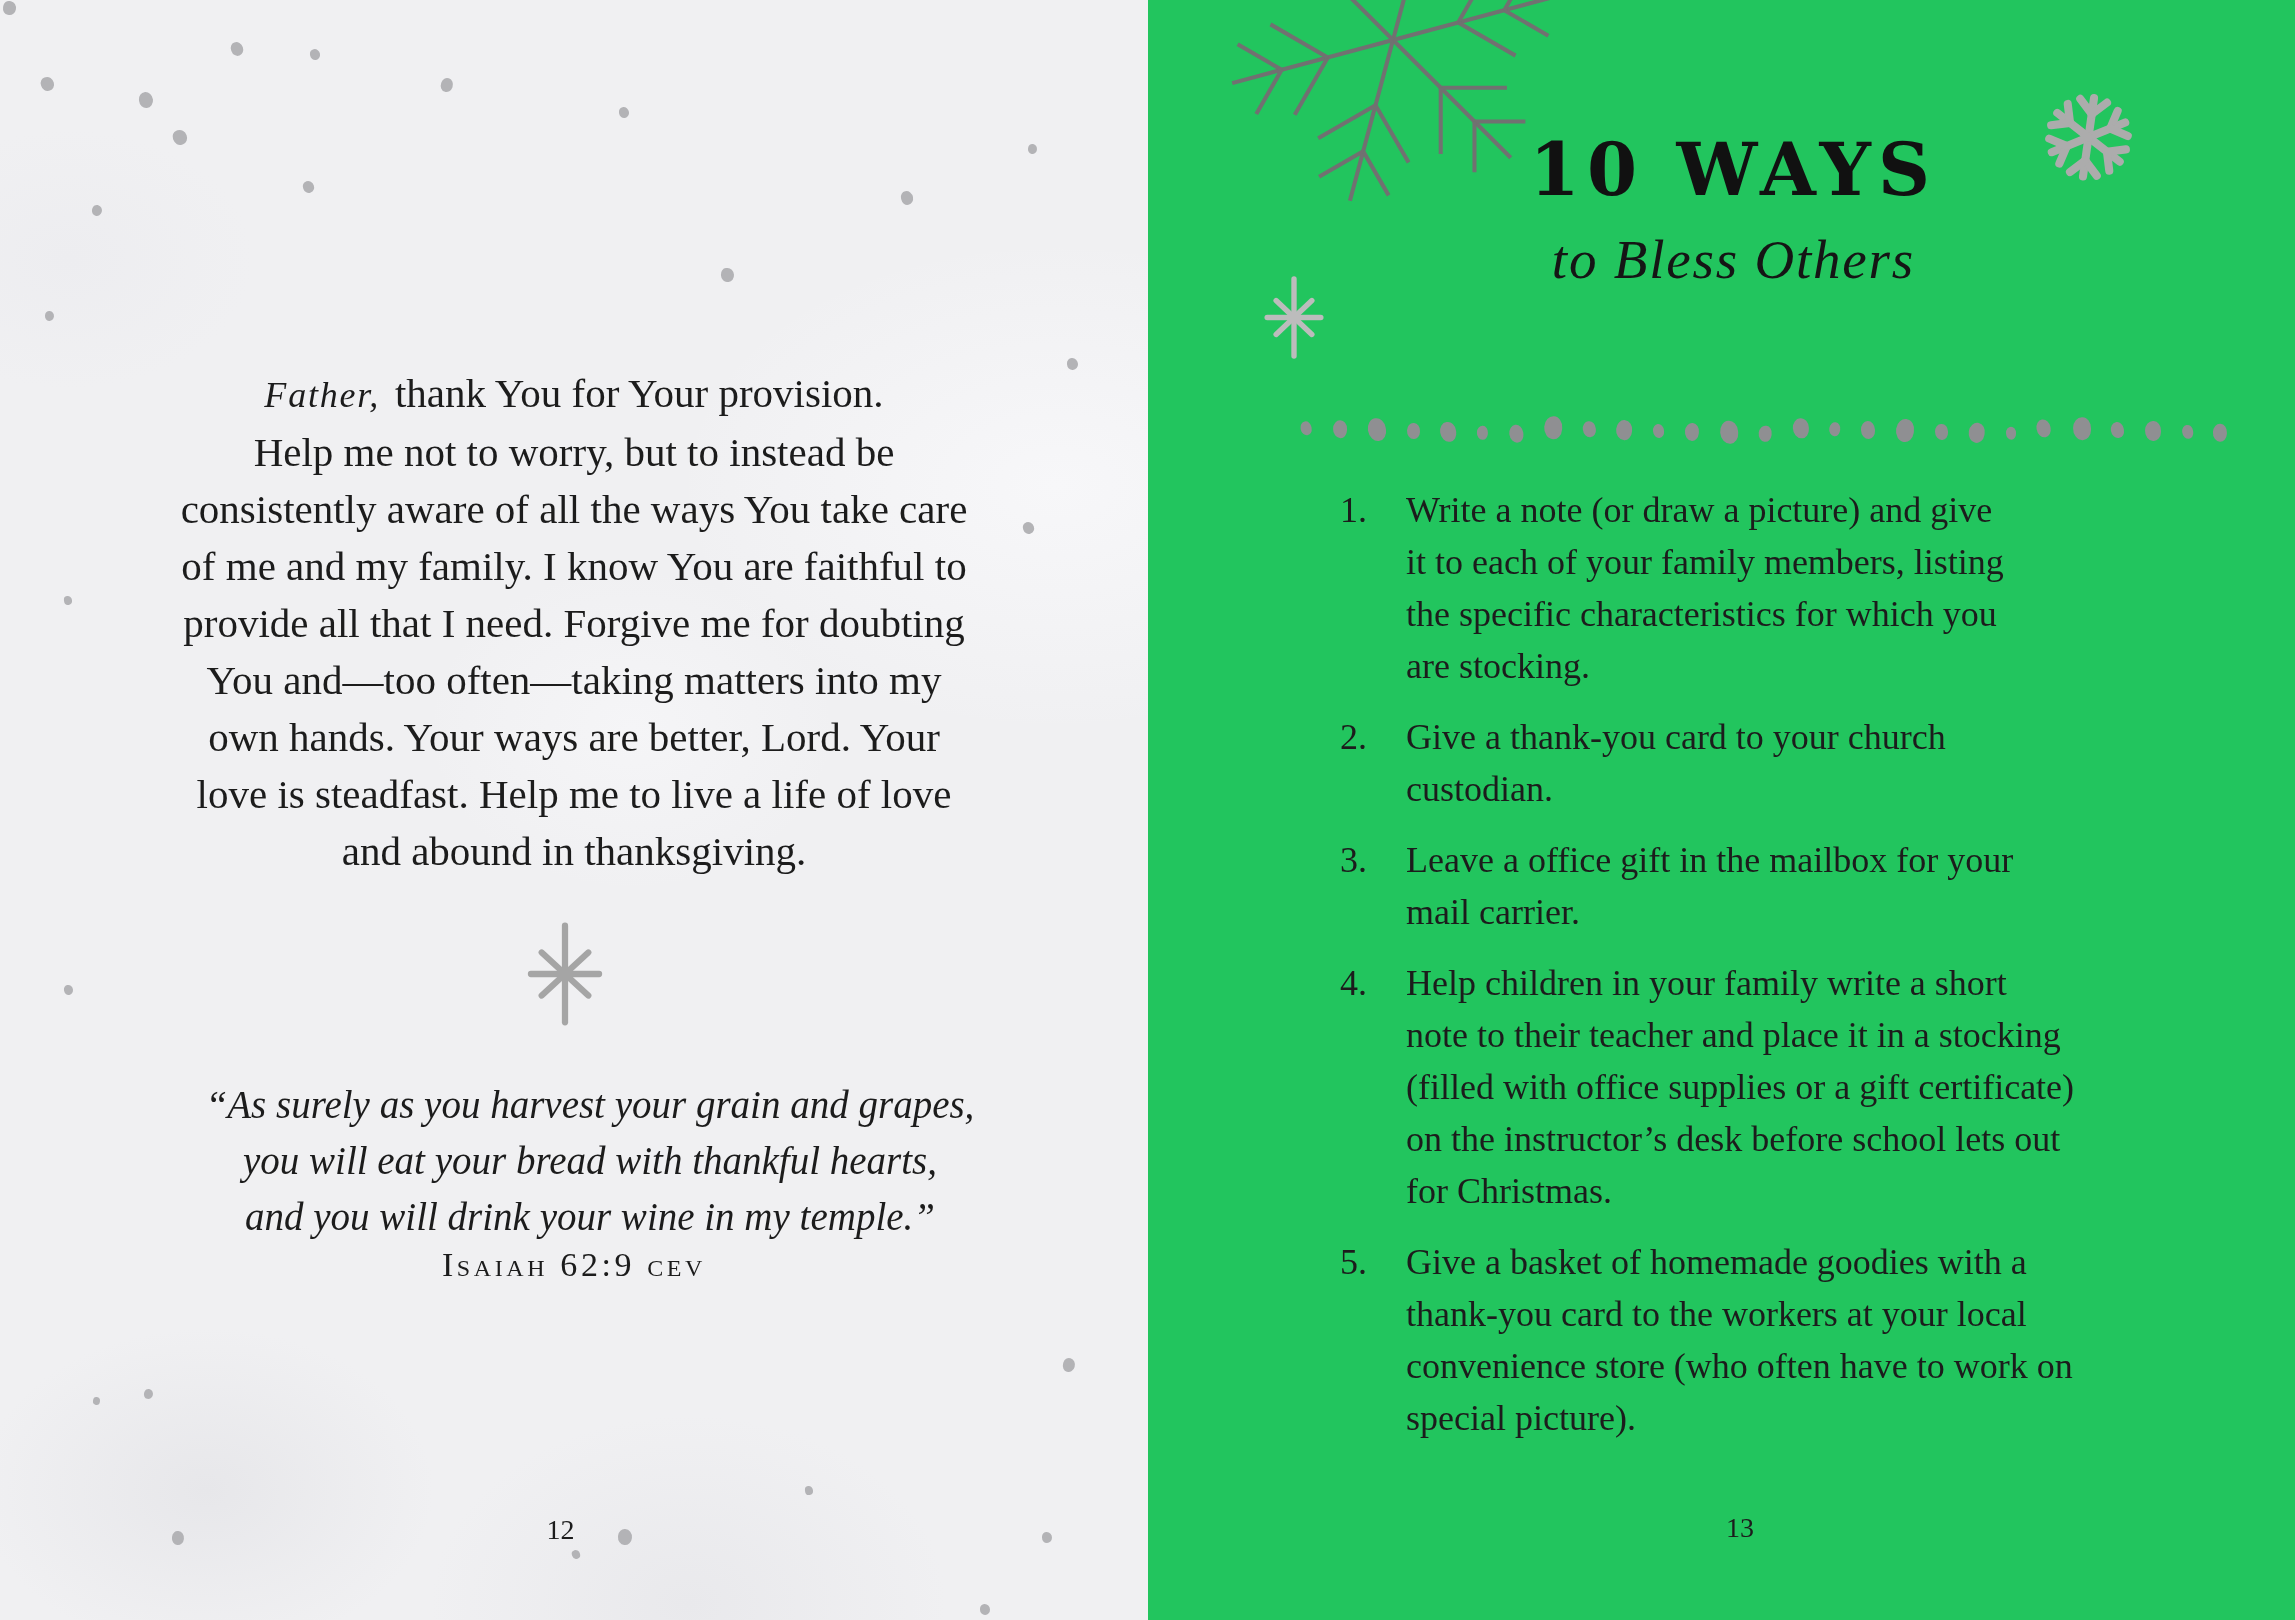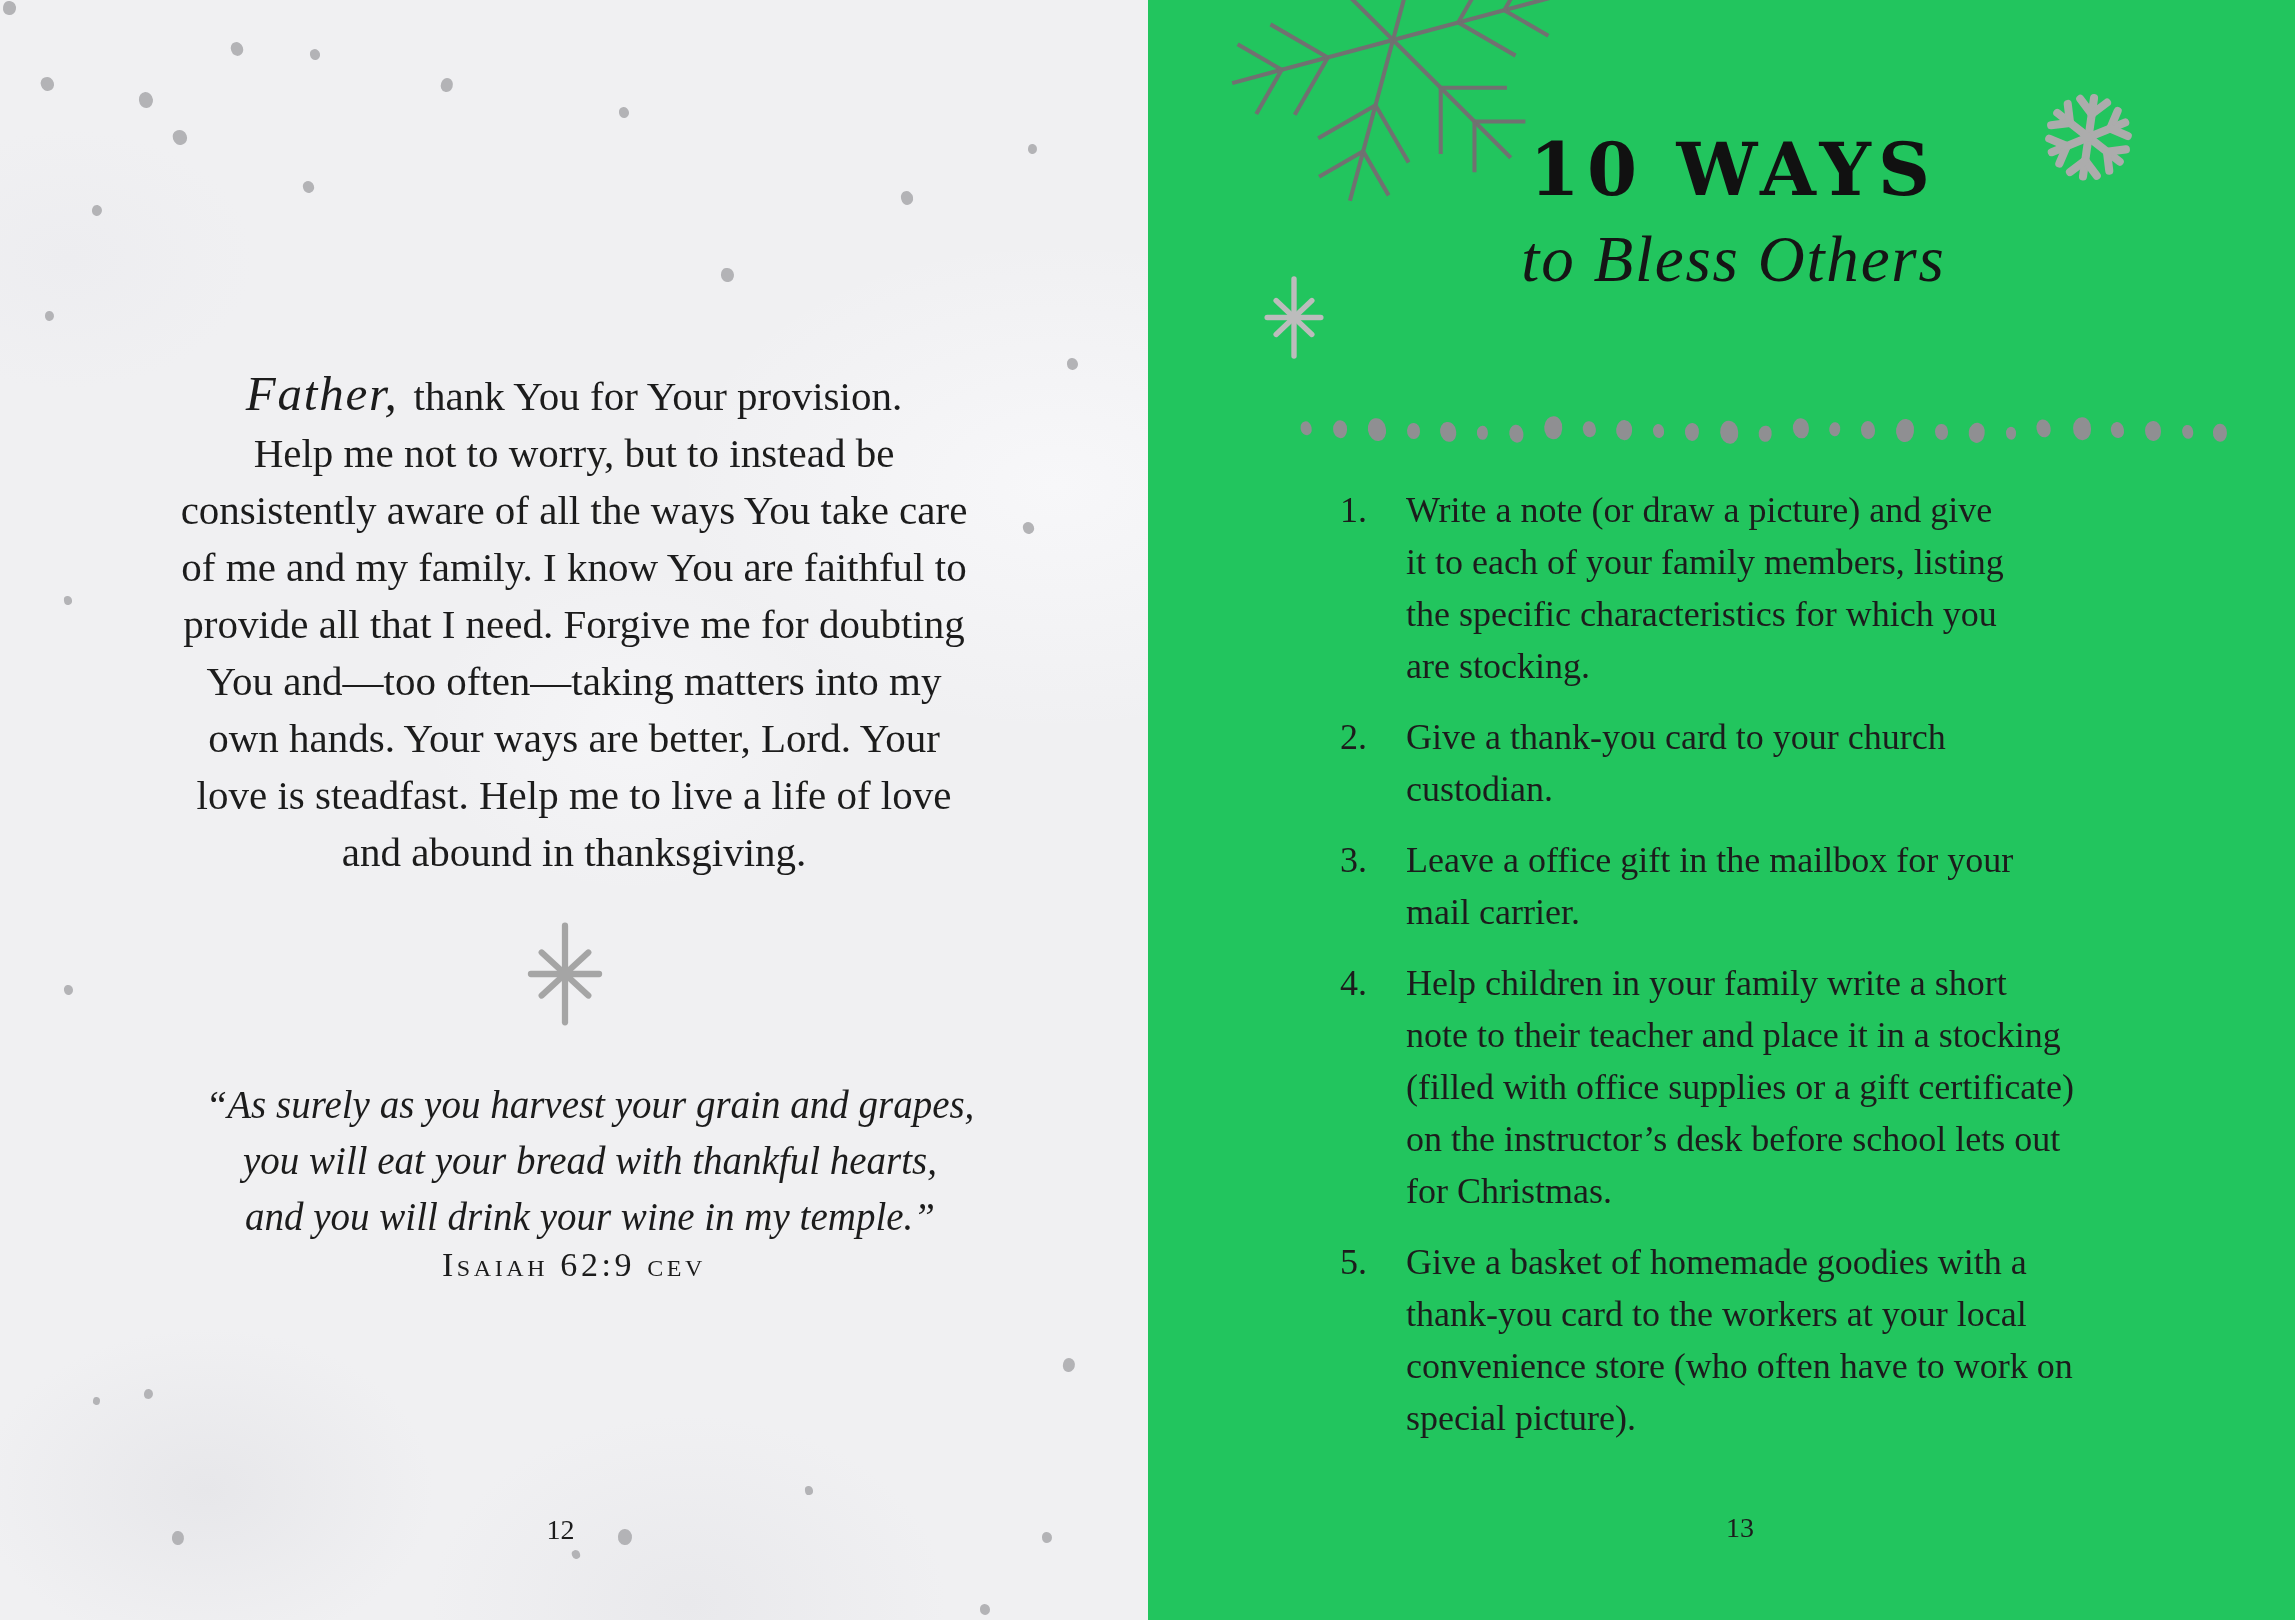--- a/index.html
+++ b/index.html
@@ -12,40 +12,40 @@
       radial-gradient(468px 342px at 60% 99%, #e9e9ec, transparent 55%),
       radial-gradient(585px 378px at 92% 30%, #f7f7f9, transparent 65%),
       radial-gradient(306px 216px at 6% 16%, #ededf0, transparent 60%),
       radial-gradient(342px 270px at 55% 45%, #f5f5f7, transparent 60%);}
   .page-right{left:1148px;width:1148px;background:#22c55e;}
 
   
   .snow-dot{position:absolute;background:#b3b3b6;border-radius:46% 54% 50% 50%;}
   .prayer{position:absolute;left:0;top:365px;width:100%;text-align:center;
           font-size:41px;line-height:57px;}
-  .prayer .opening{font-style:italic;font-size:49px;letter-spacing:1.8px;margin-right:15px;}
+  .prayer .opening{font-style:italic;font-size:36px;letter-spacing:1.8px;margin-right:15px;}
   .prayer-body{white-space:pre-line;}
   .quote{position:absolute;left:16px;top:1077px;width:100%;text-align:center;
          font-style:italic;font-size:39px;line-height:56px;white-space:pre-line;}
   .reference{position:absolute;left:0;top:1246px;width:100%;text-align:center;
              font-variant:small-caps;letter-spacing:3.6px;font-size:34px;}
   .pagenum{position:absolute;font-size:28px;text-align:center;width:100%;}
   .pagenum-left{top:1514px;left:-13.5px;}
   .pagenum-right{top:1512px;left:18px;}
   .sparkle{position:absolute;}
   .sparkle-left{left:522px;top:922px;}
   .sparkle-right{left:112px;top:276px;}
 
   
   .flake-big{position:absolute;left:56px;top:-158px;}
   .flake-small{position:absolute;left:891px;top:86px;}
   .title-block{position:absolute;left:23.4px;top:128px;width:1124px;text-align:center;}
   .title-1{font-family:"DejaVu Serif", serif;font-weight:700;font-size:72px;
            line-height:83px;letter-spacing:7.2px;color:#111;}
-  .title-2{font-style:italic;font-size:65px;line-height:97px;letter-spacing:1.8px;color:#151515;}
+  .title-2{font-style:italic;font-size:55px;line-height:97px;letter-spacing:1.8px;color:#151515;}
   .title-3{font-family:"DejaVu Serif", serif;font-weight:700;font-size:43px;
            line-height:52px;letter-spacing:11.7px;margin-top:3.6px;color:#111;}
   .divider{position:absolute;left:153px;top:416px;width:927px;height:29px;
            display:flex;justify-content:space-between;align-items:center;}
   .ddot{background:#8f8f92;display:block;border-radius:50% 50% 46% 54%;}
   .ways{position:absolute;left:0;top:484px;width:100%;margin:0;padding:0;
         list-style:none;font-size:36px;line-height:52px;}
   .way{display:flex;align-items:flex-start;margin:0 0 19px 192px;}
   .way .num{flex:none;width:66px;}
   .way-text{white-space:pre-line;width:864px;}

